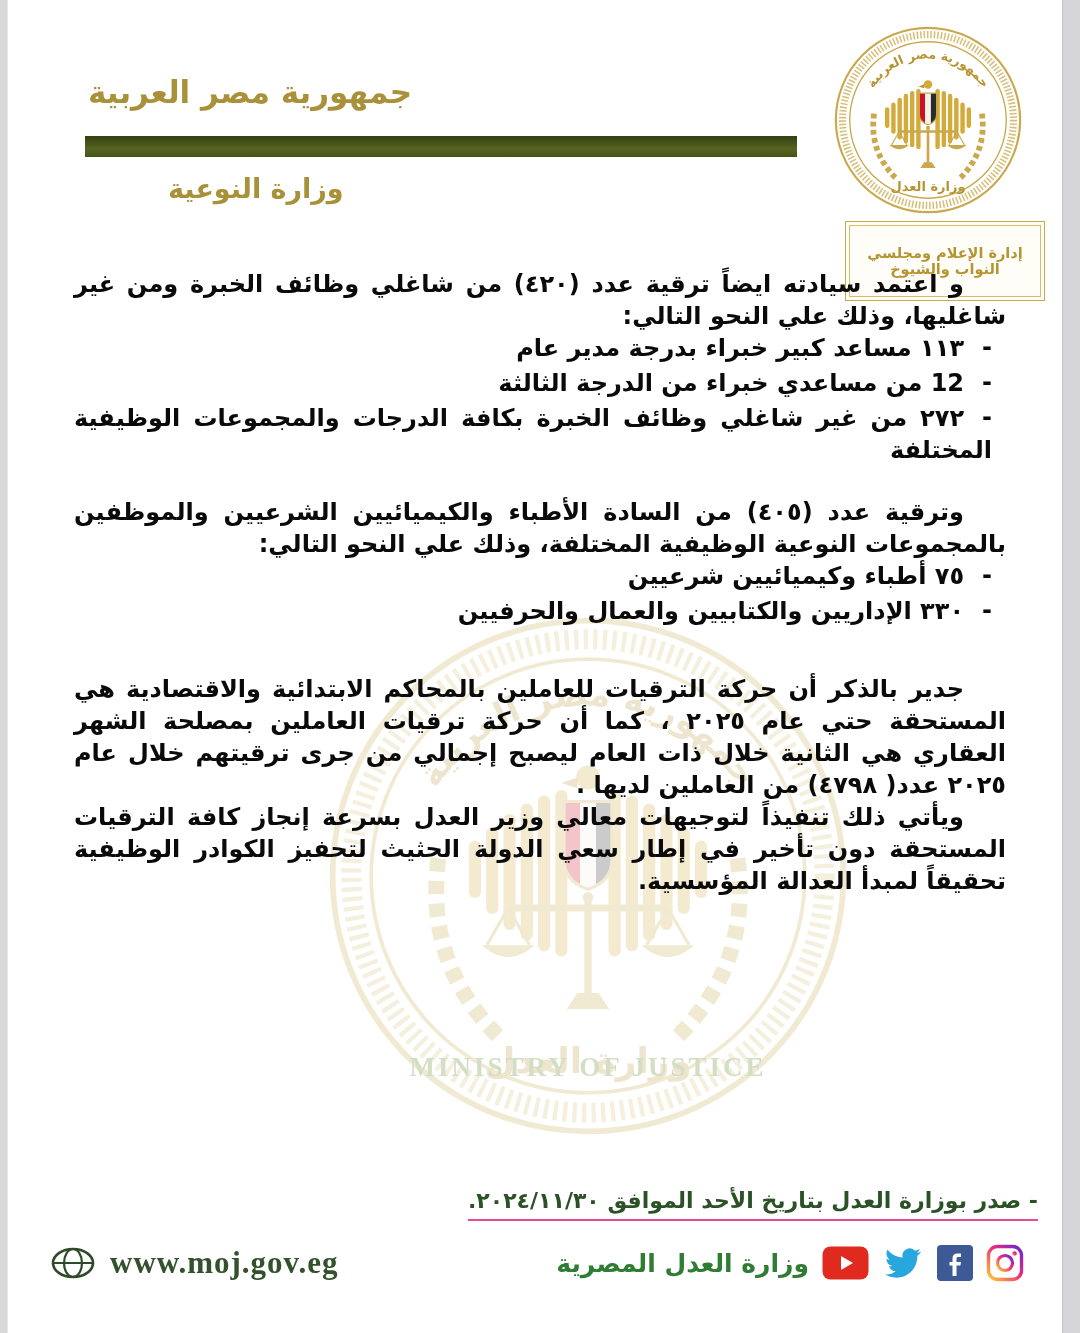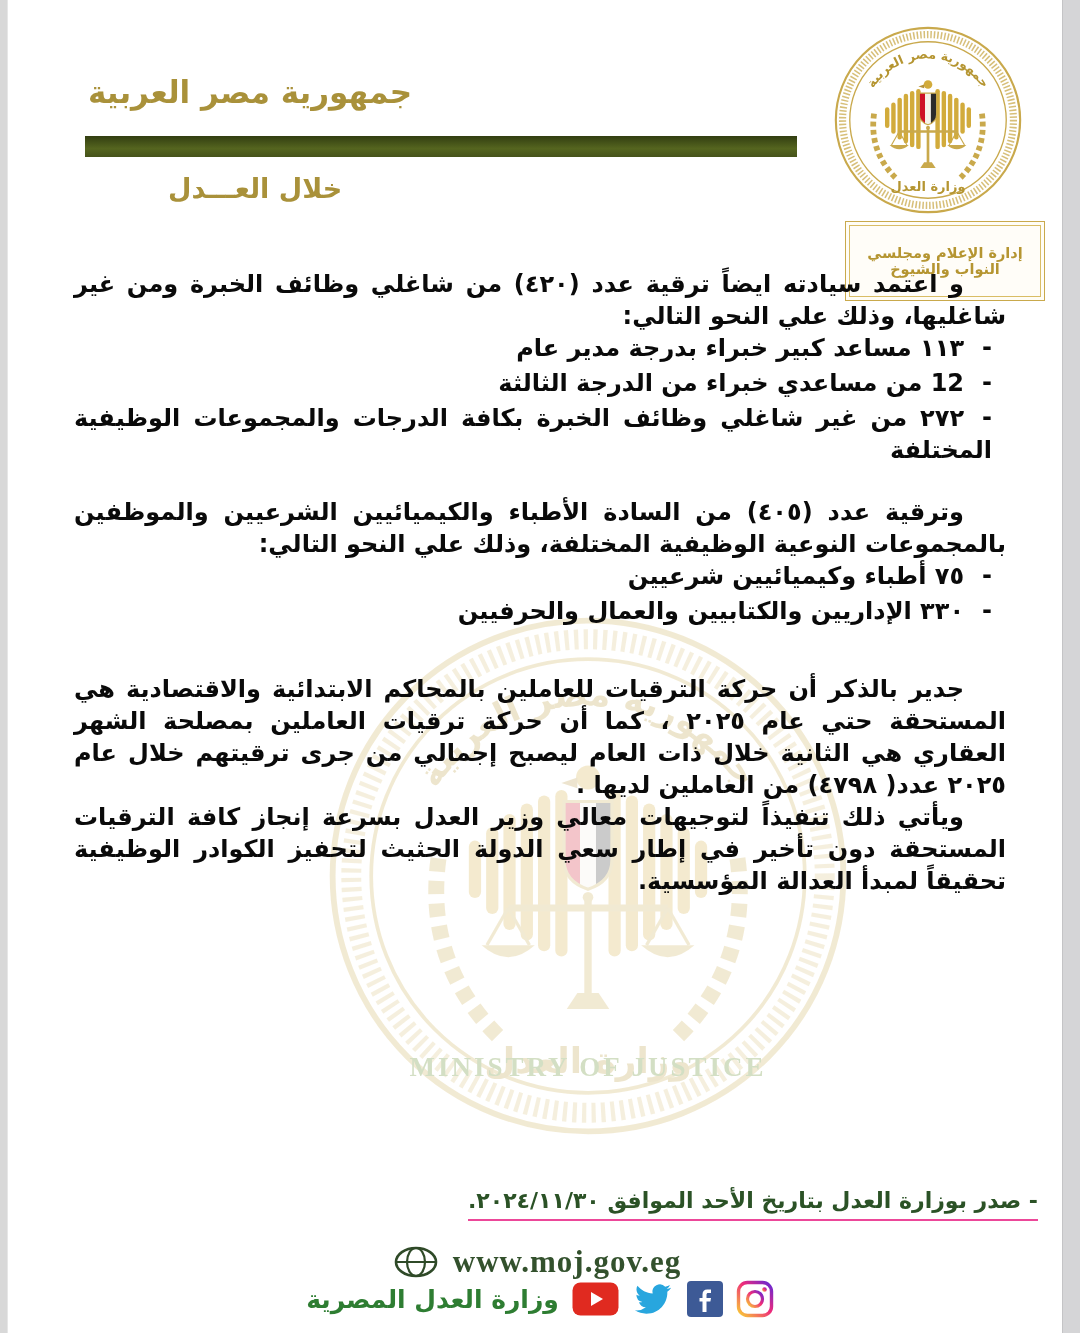--- a/index.html
+++ b/index.html
@@ -64,21 +64,21 @@
   .p3{margin-bottom:28px;}
 
   
   .issue-line{
     position:absolute;right:42px;top:1188px;z-index:2;
     direction:rtl;font-size:22px;font-weight:bold;color:#2b5226;
     border-bottom:2px solid #ec4899;padding-bottom:6px;
   }
   .footer-row{
     position:absolute;left:50px;right:56px;top:1244px;z-index:2;
-    display:flex;justify-content:space-between;align-items:center;flex-direction:column;
+    display:flex;justify-content:space-between;align-items:center;
   }
   .website{display:flex;align-items:center;gap:14px;text-decoration:none;}
   .website .site-text{
     font-family:"Liberation Serif","DejaVu Serif",serif;
     font-size:31px;font-weight:bold;color:#33512d;letter-spacing:1px;
   }
   .social{display:flex;align-items:center;gap:13px;}
   .social-label{direction:rtl;font-size:25px;font-weight:bold;color:#2e7d32;margin-left:6px;}
   .icon-btn{display:inline-flex;align-items:center;justify-content:center;cursor:pointer;border:none;background:none;padding:0;}
 </style>
@@ -142,21 +142,21 @@
       <text x="100" y="174" text-anchor="middle" font-size="13.5" font-weight="bold" fill="#b59531">وزارة العدل</text>
     </g>
   </defs>
 </svg>
 
 <div class="edge-left"></div>
 <div class="edge-right"></div>
 
 <div class="republic-title">جمهورية مصر العربية</div>
 <div class="divider-bar"></div>
-<div class="ministry-title">خلال العـــدل</div>
+<div class="ministry-title">وزارة النوعية</div>
 
 <div class="seal-box">
   <svg viewBox="0 0 200 200" width="192" height="192">
       <use href="#seal-emblem"></use>
     </svg>
 </div>
 <div class="dept-box">إدارة الإعلام ومجلسي النواب والشيوخ</div>
 
 <div class="watermark">
   <svg viewBox="0 0 200 200">

